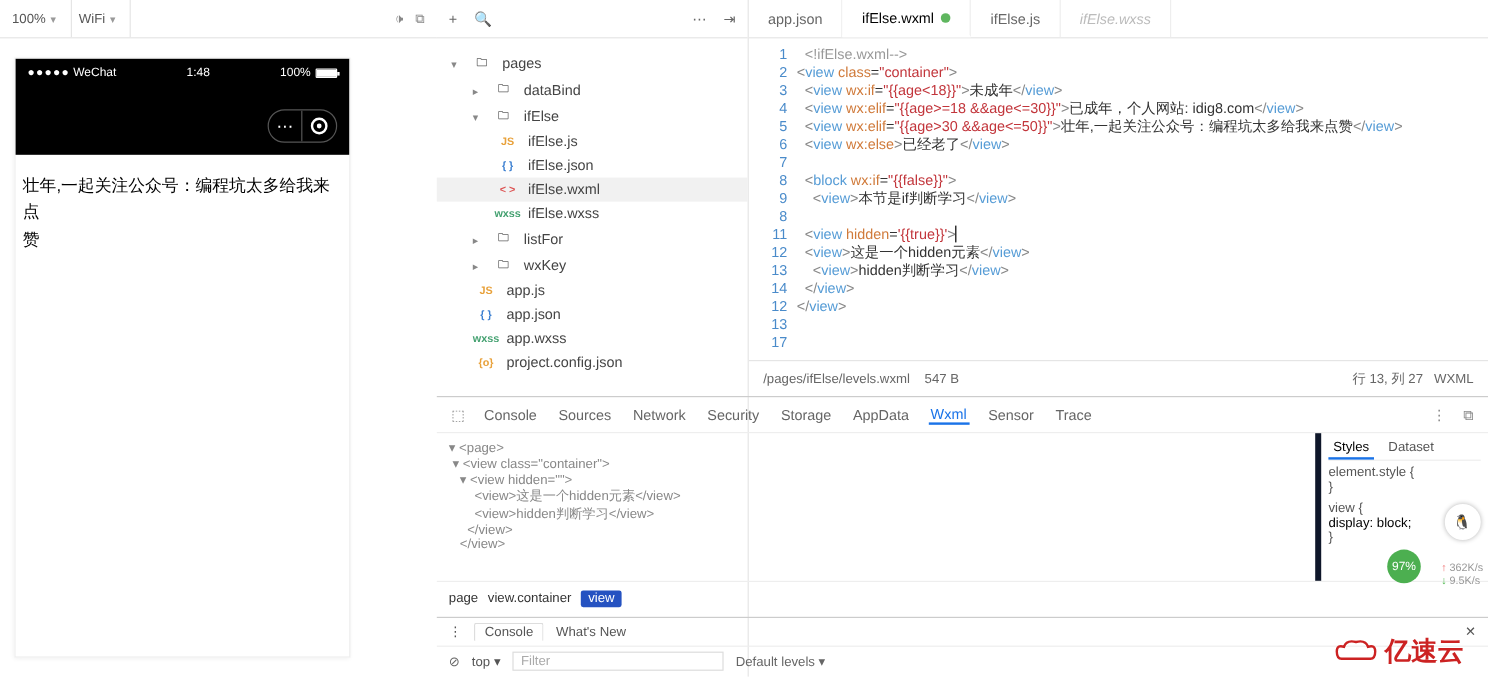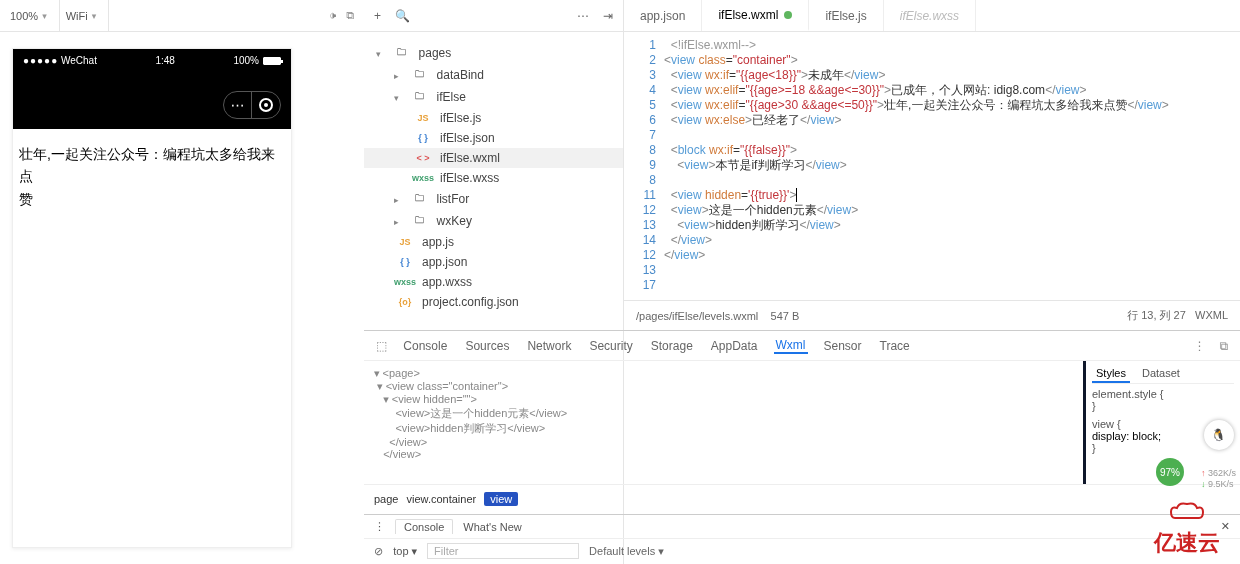--- a/index.html
+++ b/index.html
@@ -72,43 +72,43 @@
 .dev { position:absolute; left:364px; top:330px; right:0; bottom:50px; border-top:1px solid #ccc; }
 .dev-tabs { height:30px; display:flex; align-items:center; gap:14px; padding:0 12px; color:#666; border-bottom:1px solid #eee; font-size:12px;}
 .dev-tabs .t { cursor:pointer; padding:0 2px; }
 .dev-tabs .t.active { color:#1a73e8; border-bottom:2px solid #1a73e8; }
 .dev-tabs .spacer { flex:1; }
 .dev-tabs .ico { color:#888; }
 .dev-body { display:flex; height:calc(100% - 60px); }
 .dom { flex:1; padding:6px 10px; font-family:Consolas,Menlo,monospace; font-size:11px; color:#888; overflow:hidden;}
 .dom .l { white-space:pre; }
 .dom .hl { background:#2552c1; color:#fff; }
-.styles { width:157px; border-left:3px solid #0f172a; padding:4px 6px; font-family:Consolas,Menlo,monospace; font-size:11px; color:#555;}
+.styles { width:144px; border-left:5px solid #0f172a; padding:4px 6px; font-family:Consolas,Menlo,monospace; font-size:11px; color:#555;}
 .styles .tabrow { display:flex; gap:8px; border-bottom:1px solid #eee; margin-bottom:4px;}
 .styles .tabrow span { padding:2px 4px; }
 .styles .tabrow .a { border-bottom:2px solid #1a73e8; color:#000;}
 .crumb { height:28px; border-top:1px solid #eee; display:flex; align-items:center; padding:0 10px; gap:8px; font-size:11px;}
 .crumb .cur { background:#2552c1; color:#fff; padding:1px 6px; border-radius:2px;}
 
 
 .con { position:absolute; left:364px; right:0; bottom:0; height:50px; border-top:1px solid #ccc; }
 .con-tabs { height:24px; display:flex; align-items:center; gap:10px; padding:0 10px; font-size:11px; color:#555; border-bottom:1px solid #eee;}
 .con-tabs .a { border:1px solid #ddd; border-bottom:none; padding:1px 8px; border-radius:2px 2px 0 0;}
 .con-tabs .x { margin-left:auto; }
 .con-row { height:24px; display:flex; align-items:center; gap:10px; padding:0 10px; font-size:11px; color:#666;}
-.con-row .filter { border:1px solid #ddd; padding:1px 6px; width:152px; color:#aaa;}
+.con-row .filter { border:1px solid #ddd; padding:1px 6px; width:176px; color:#aaa;}
 .con-row .sel { color:#555; }
 
 
 .qq { position:absolute; right:6px; top:420px; width:30px; height:30px; border-radius:50%; background:#fff; box-shadow:0 0 4px rgba(0,0,0,.3); display:flex; align-items:center; justify-content:center;}
 .grn { position:absolute; right:56px; bottom:78px; width:28px; height:28px; border-radius:50%; background:#4caf50; color:#fff; display:flex; align-items:center; justify-content:center; font-size:10px;}
 .net-badge { position:absolute; right:4px; bottom:74px; font-size:9px; color:#999; line-height:1.2; }
 .net-badge .up::before{content:"↑ ";color:#e66;}
 .net-badge .dn::before{content:"↓ ";color:#5b5;}
-.logo { position:absolute; right:20px; bottom:6px; font-size:22px; color:#c22; font-weight:bold; display:flex; align-items:center; gap:4px;flex-direction:column;}
+.logo { position:absolute; right:20px; bottom:6px; font-size:22px; color:#c22; font-weight:bold; display:flex; align-items:center; gap:4px;}
 .logo svg { width:40px; height:24px; }
 .ime { position:absolute; right:10px; top:424px; width:18px; height:18px; border-radius:3px; border:1px solid #b9d2ef; color:#2a6bcc; font-size:10px; display:flex; align-items:center; justify-content:center; background:#fff;}
 </style>
 </head>
 <body>
 
 <div class="sim-toolbar">
   <div class="zoom">
       <span>100%</span>
       <span class="chev">▾</span>

